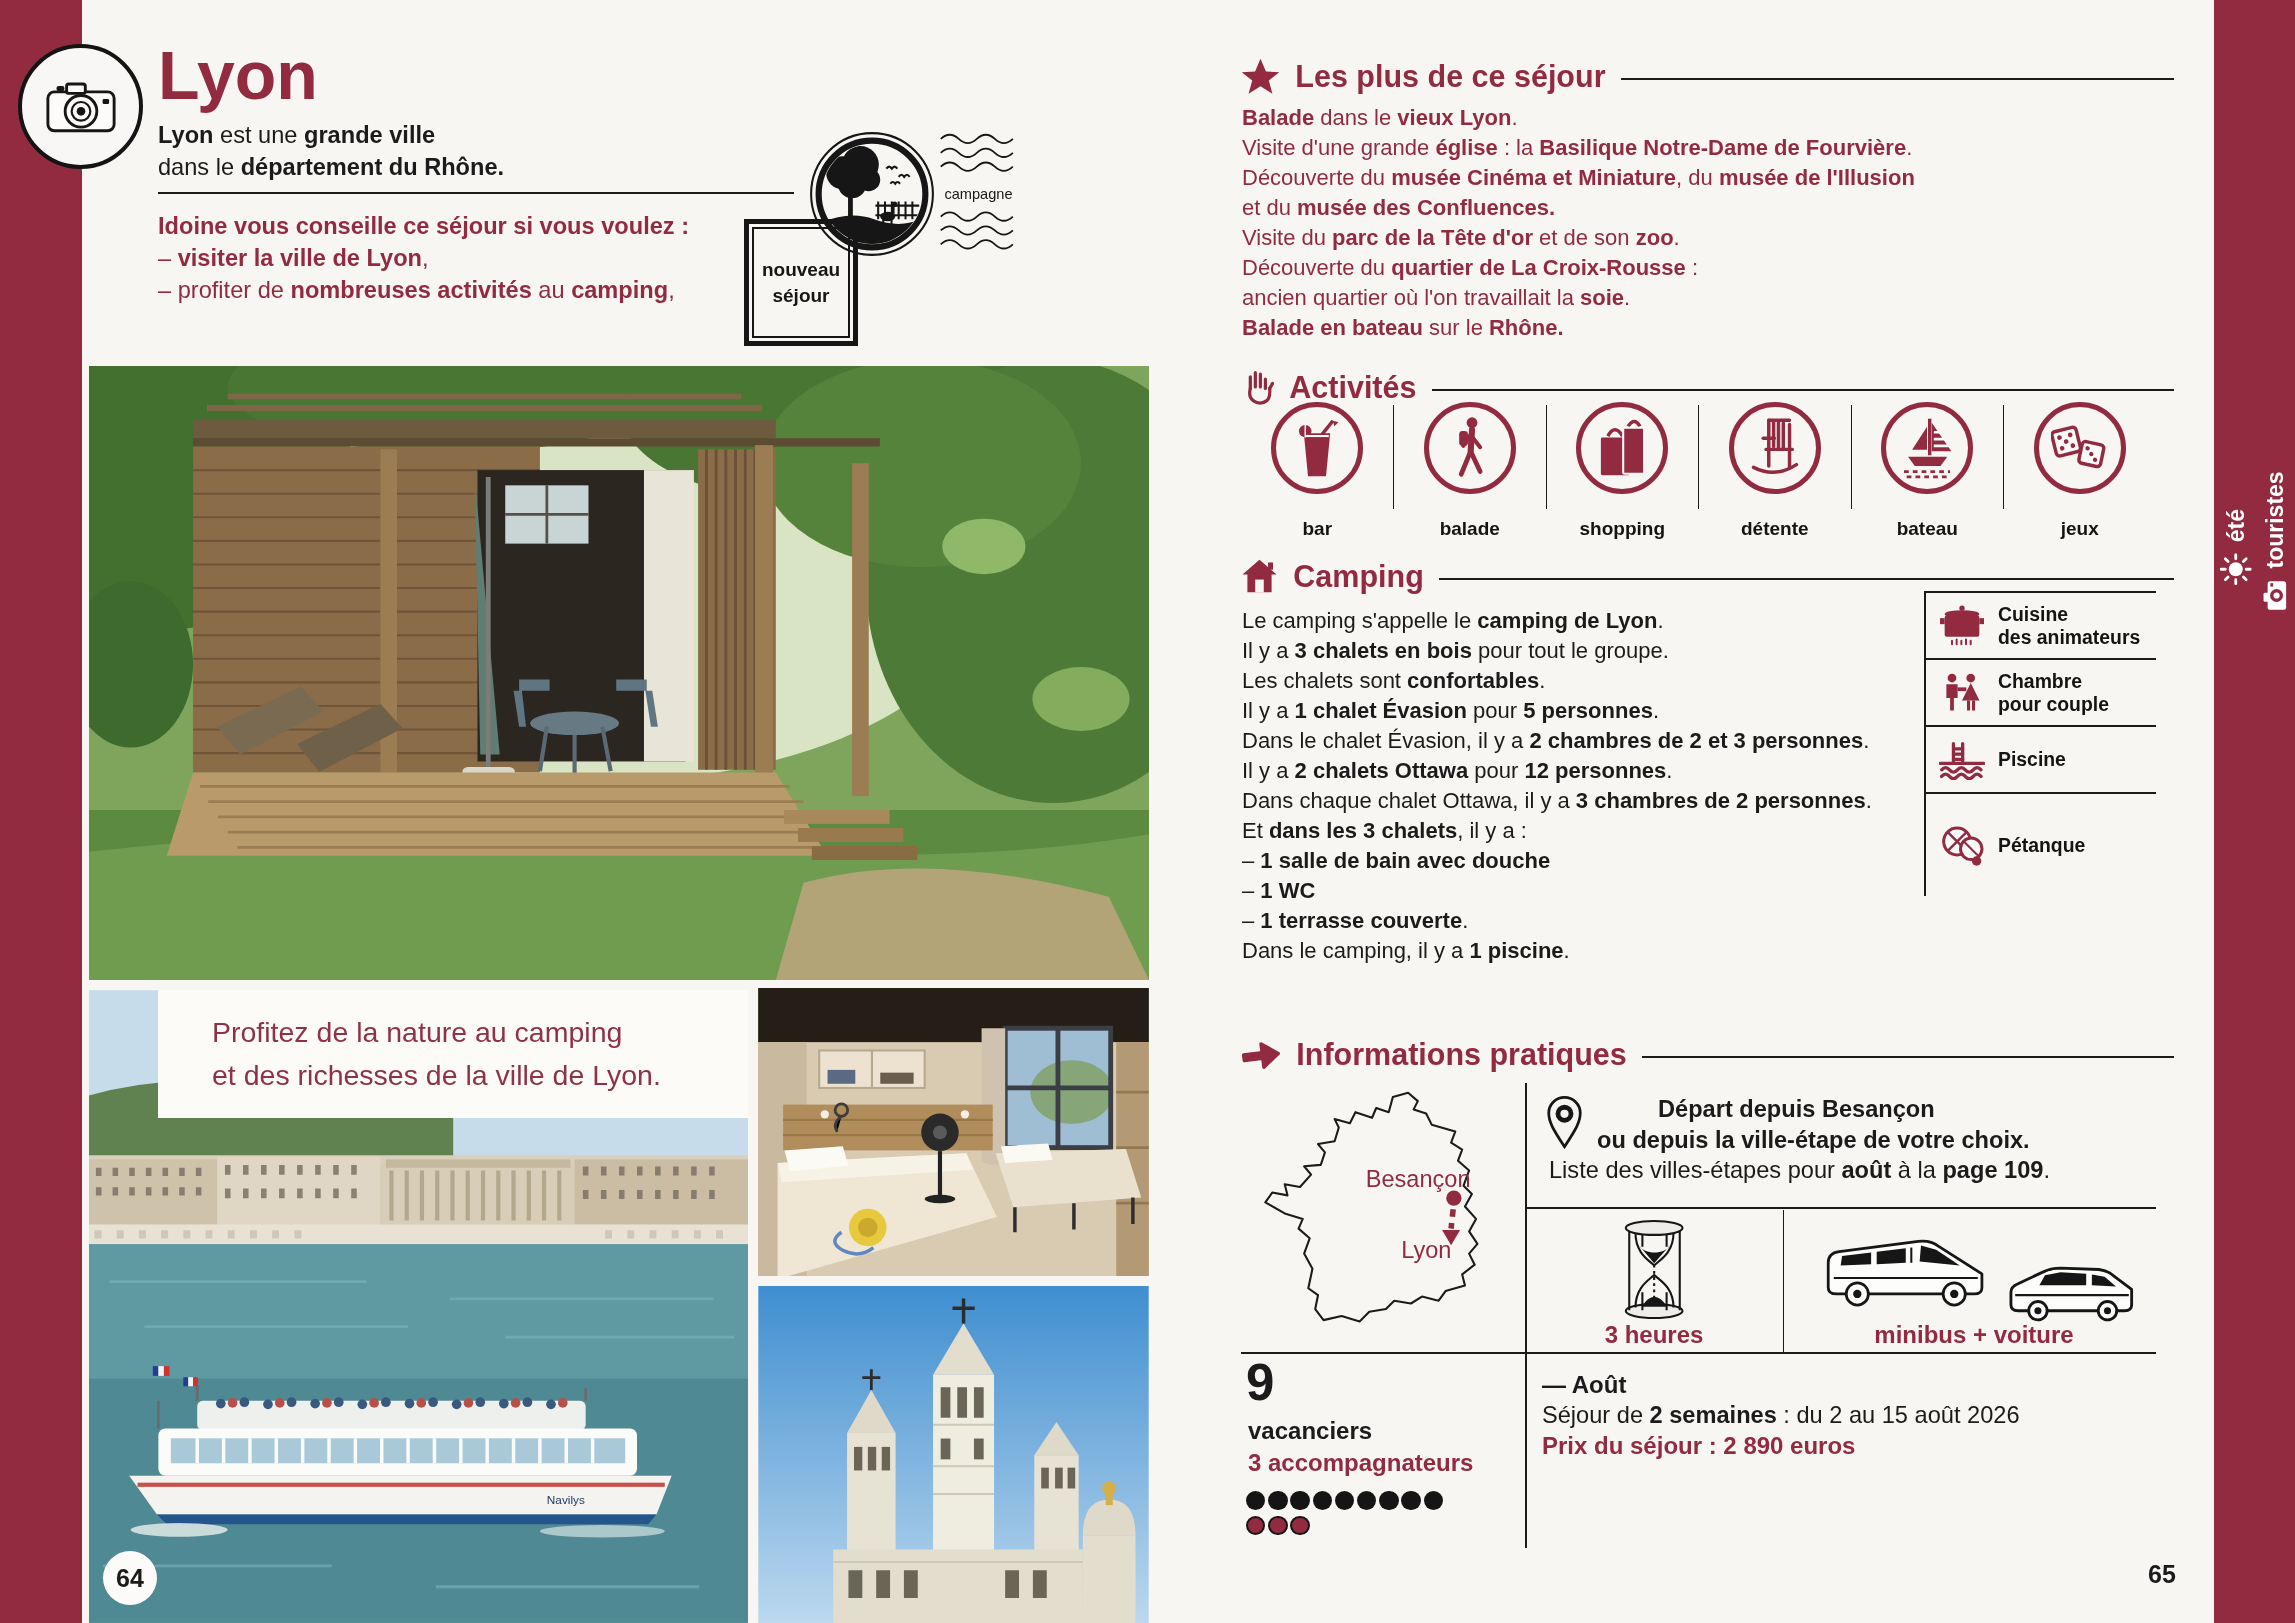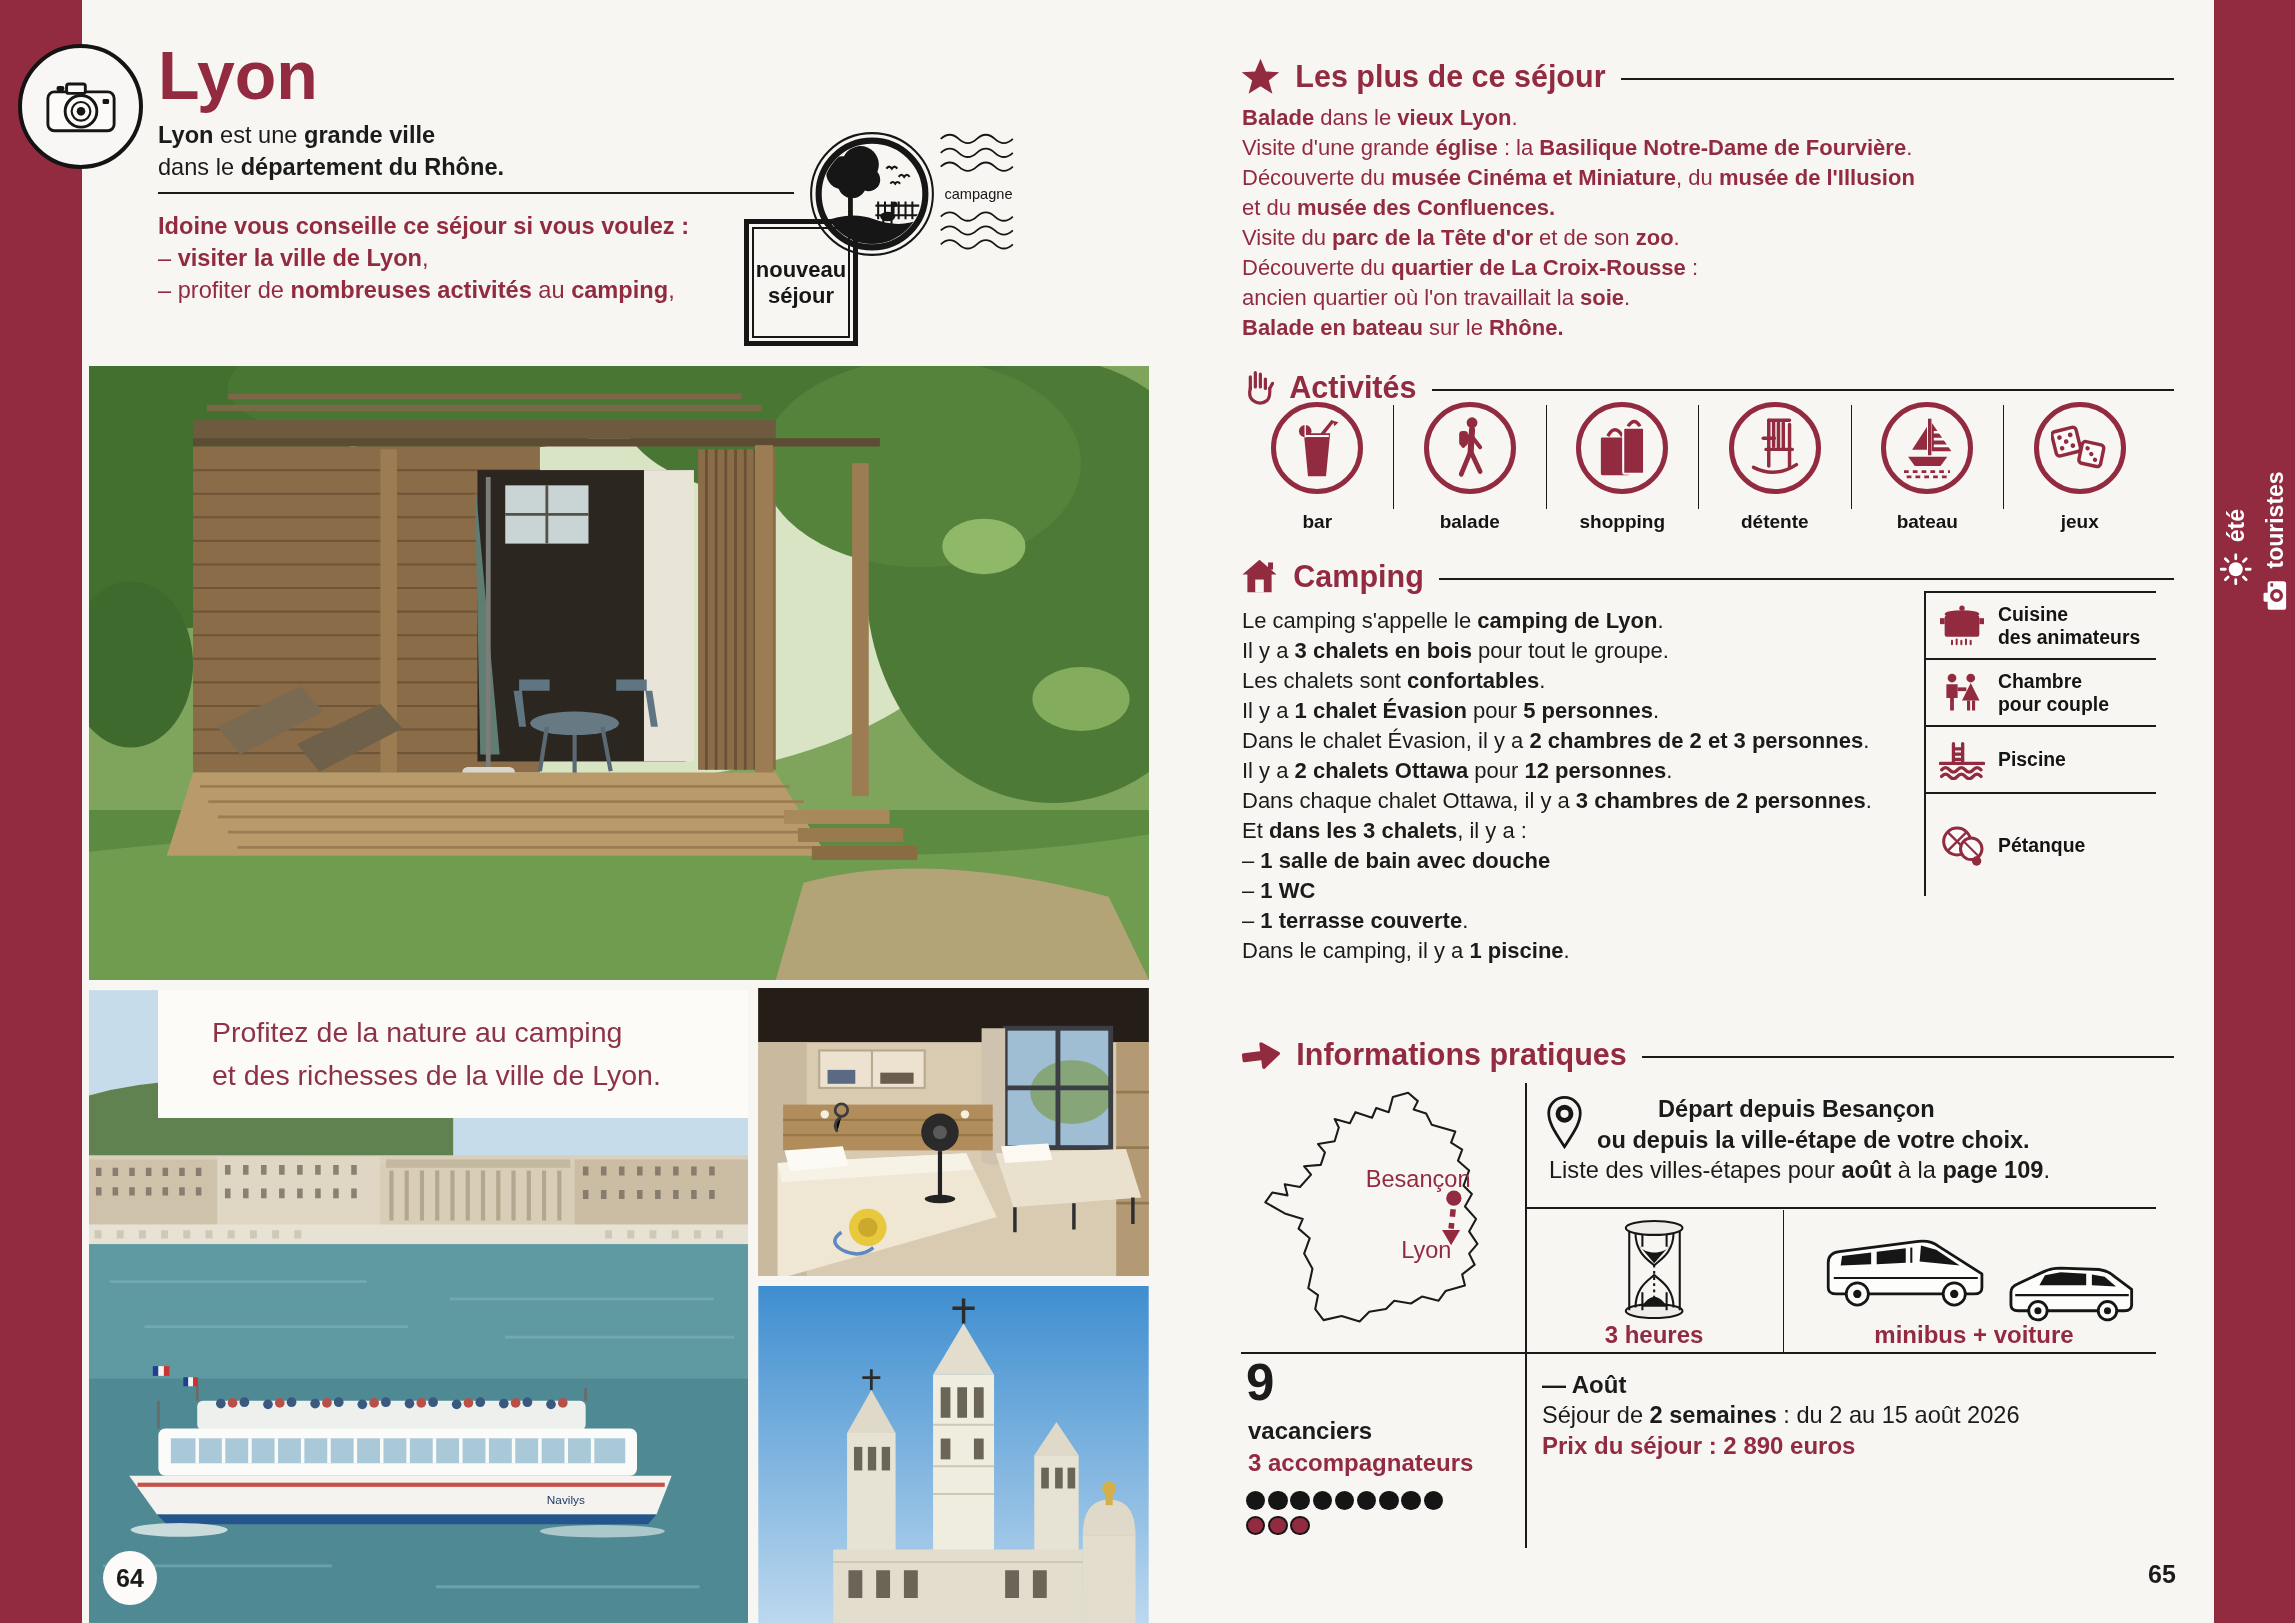--- a/index.html
+++ b/index.html
@@ -22,21 +22,21 @@
 
   
   .page-title{position:absolute;left:158px;top:40px;font-size:68px;line-height:1.05;font-weight:700;color:#922B40}
 
   .intro{position:absolute;left:158px;top:119px;font-size:23.6px;line-height:32px}
   .advice{position:absolute;left:158px;top:210px;font-size:23.6px;line-height:32px;color:#922B40;font-weight:500}
 
   
   .stamp-box{position:absolute;left:744px;top:219px;width:104px;height:117px;border:5.6px solid #161616;background:transparent;z-index:4}
   .stamp-box-in{position:absolute;inset:2.8px;border:2.1px solid #161616;display:flex;align-items:center;justify-content:center;text-align:center}
-  .stamp-box-in .lbl{font-size:22px;font-weight:700;line-height:26px;color:#161616}
+  .stamp-box-in .lbl{font-size:19px;font-weight:700;line-height:26px;color:#161616}
   .postmark-txt{position:absolute;left:941px;top:186px;width:75px;text-align:center;font-size:14.6px;color:#161616}
 
   
   .photo{position:absolute;overflow:hidden;z-index:1}
   .photo svg{display:block}
 
   .quote-box{position:absolute;left:158px;top:990px;width:590px;height:128px;background:#fcfbf8;z-index:2;
              padding:21px 0 0 54px;box-sizing:border-box;font-size:28.5px;line-height:43px;color:#8e3245}
 
   .pagenum-circle{position:absolute;left:103px;top:1551px;width:54px;height:54px;border-radius:50%;background:#fcfbf9;
@@ -48,21 +48,21 @@
                 border:4.9px solid #141414;display:flex;align-items:center;justify-content:center;z-index:9}
 
   
   .lesplus-body{position:absolute;left:1242px;top:103px;font-size:22px;line-height:30px;color:#922B40}
   .camping-body{position:absolute;left:1242px;top:606px;font-size:22px;line-height:30px;color:#1b1b1b}
 
   
   .act-row{position:absolute;left:1241px;top:402px;width:915px;display:flex}
   .act-cell{flex:1;display:flex;flex-direction:column;align-items:center}
   .act-circle{width:82px;height:82px;border:5.6px solid #922B40;border-radius:50%;display:flex;align-items:center;justify-content:center}
-  .act-label{margin-top:17px;font-size:19px;font-weight:700;color:#141414}
+  .act-label{margin-top:24px;font-size:19px;font-weight:700;color:#141414}
   .act-sep{position:absolute;top:405px;width:1.4px;height:104px;background:#1b1b1b}
 
   
   .amen{position:absolute;left:1924px;top:591px;width:232px;border-left:2.1px solid #1b1b1b;box-sizing:border-box;z-index:2}
   .amen-row{display:flex;align-items:center;border-top:2.1px solid #1b1b1b;box-sizing:border-box;padding-left:11px}
   .amen-ic{width:50px;display:flex;justify-content:center;margin-right:11px;flex:none}
   .amen-lb{font-size:19.4px;font-weight:700;line-height:23px;color:#141414}
 
   
   .depart-b{font-size:23.6px;font-weight:700;white-space:nowrap}

